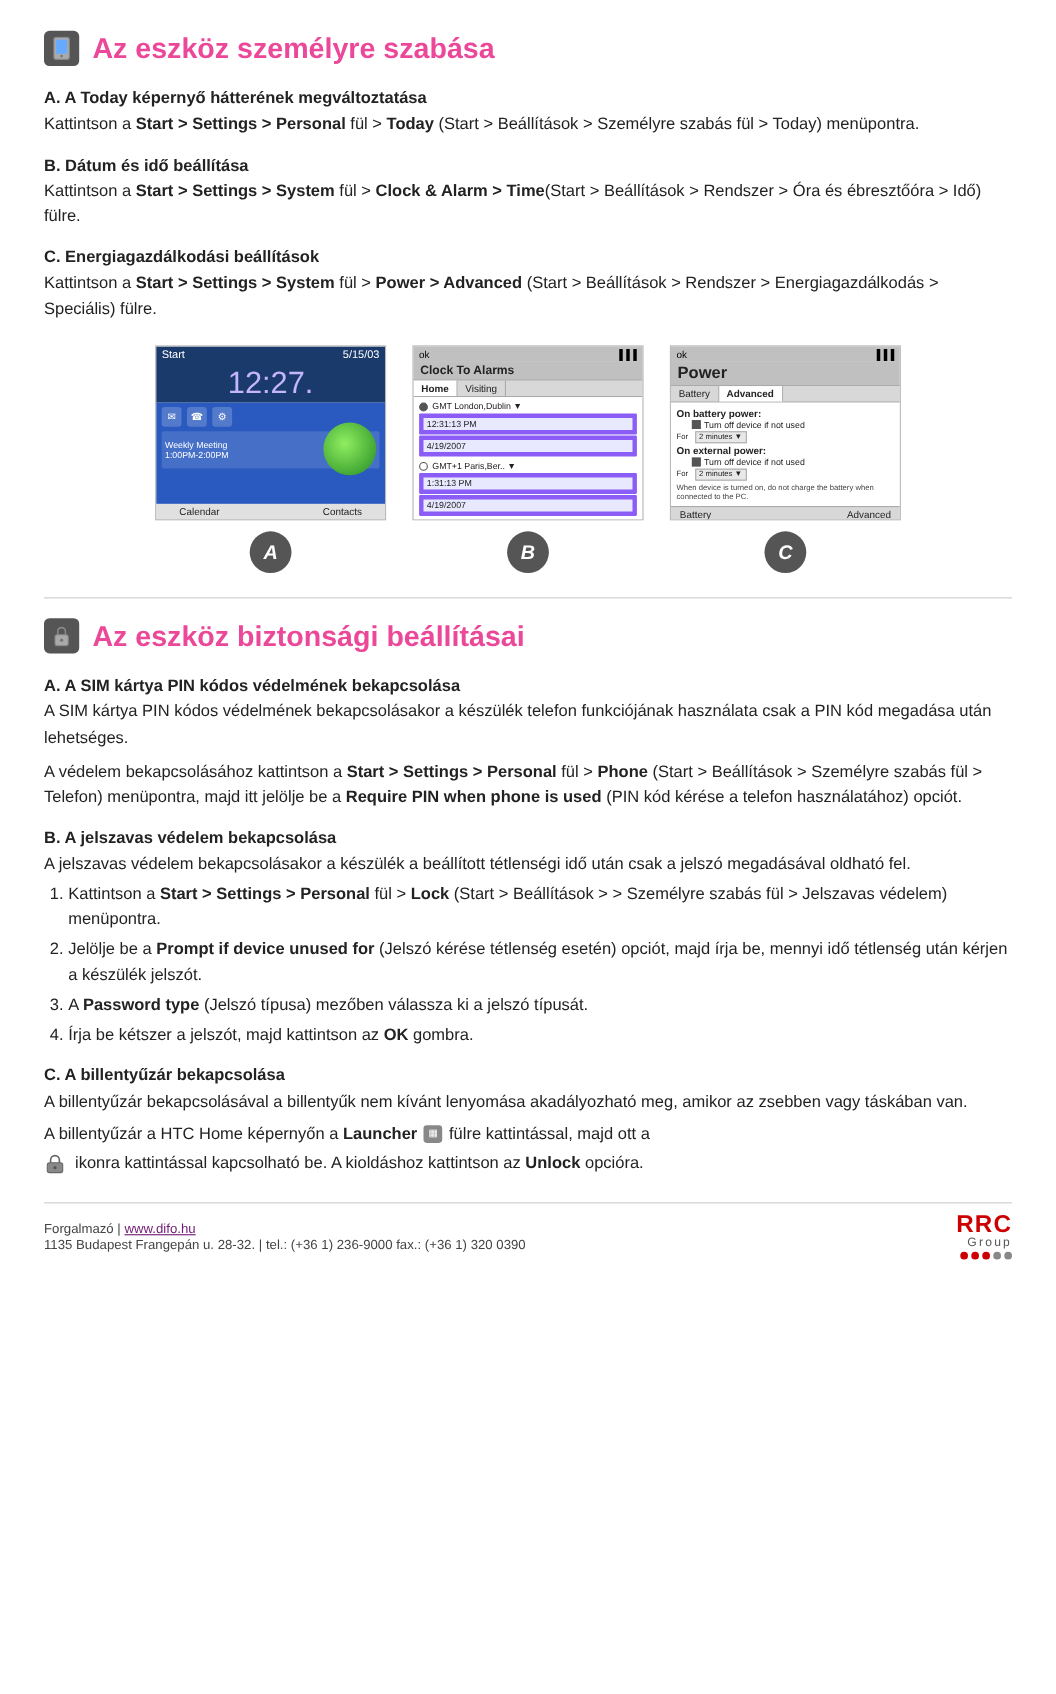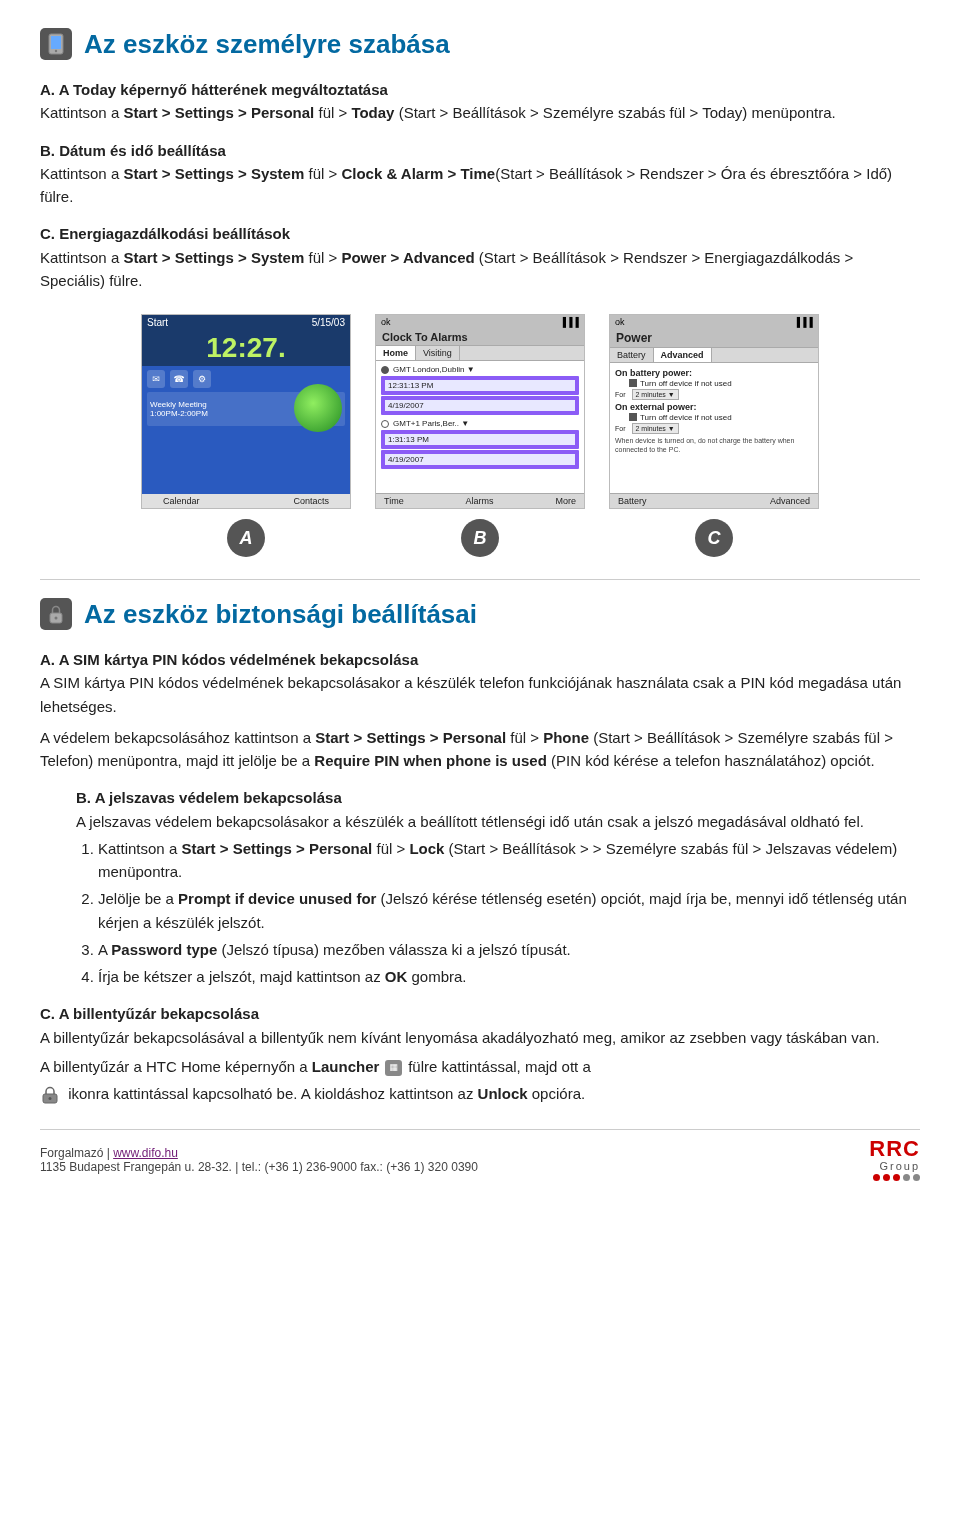--- a/index.html
+++ b/index.html
@@ -14,21 +14,21 @@
     }
     .section-header {
       display: flex;
       align-items: center;
       gap: 12px;
       margin-bottom: 18px;
     }
     .section-title {
       font-size: 26px;
       font-weight: bold;
-      color: #0369a1;
+      color: #ec4899;
       text-align: center;
     }
     .subsection {
       margin-bottom: 14px;
     }
     .subsection-text {
       font-size: 15px;
       line-height: 1.55;
       margin-bottom: 4px;
     }
@@ -43,40 +43,40 @@
     .screenshot-container {
       display: flex;
       flex-direction: column;
       align-items: center;
       gap: 10px;
     }
     .screenshot-img {
       border: 1.5px solid #bbb;
       background: #e8e8e8;
       width: 210px;
-      height: 195px;
+      height: 159px;
       display: flex;
       flex-direction: column;
       overflow: hidden;
       position: relative;
     }
     
     .phone-a-header {
       background: #1a3a6b;
       color: #fff;
       font-size: 10px;
       padding: 2px 5px;
       display: flex;
       justify-content: space-between;
       align-items: center;
     }
     .phone-a-time {
       font-size: 28px;
-      font-weight: bold;
-      color: #bef264;
+      font-weight: normal;
+      color: #c4b5fd;
       background: #1a3a6b;
       text-align: center;
       padding: 2px 0;
     }
     .phone-a-body {
       background: #2a5abf;
       flex: 1;
       padding: 4px 5px;
       position: relative;
     }
@@ -187,21 +187,21 @@
     .phone-c-header {
       background: #c0c0c0;
       color: #000;
       font-size: 9px;
       padding: 2px 5px;
       display: flex;
       justify-content: space-between;
     }
     .phone-c-title {
       background: #c0c0c0;
-      font-size: 12px;
+      font-size: 15px;
       font-weight: bold;
       padding: 2px 6px;
       border-bottom: 1px solid #aaa;
     }
     .phone-c-tabs {
       display: flex;
       background: #d8d8d8;
       border-bottom: 1px solid #aaa;
     }
     .phone-c-tab {
@@ -498,21 +498,21 @@
   <p class="subsection-text">
     <span class="bold">A. </span>
     <span class="bold">A SIM kártya PIN kódos védelmének bekapcsolása</span><br>
     A SIM kártya PIN kódos védelmének bekapcsolásakor a készülék telefon funkciójának használata csak a PIN kód megadása után lehetséges.
   </p>
   <p class="subsection-text" style="margin-top:8px;">
     A védelem bekapcsolásához kattintson a <span class="bold">Start &gt; Settings &gt; Personal</span> fül &gt; <span class="bold">Phone</span> (Start &gt; Beállítások &gt; Személyre szabás fül &gt; Telefon) menüpontra, majd itt jelölje be a <span class="bold">Require PIN when phone is used</span> (PIN kód kérése a telefon használatához) opciót.
   </p>
 </div>
 
-<div class="subsection" style="margin-top:10px;margin-left:36px;">
+<div class="subsection" style="margin-top:10px;">
   <p class="subsection-text">
     <span class="bold">B. </span>
     <span class="bold">A jelszavas védelem bekapcsolása</span><br>
     A jelszavas védelem bekapcsolásakor a készülék a beállított tétlenségi idő után csak a jelszó megadásával oldható fel.
   </p>
   <ol>
     <li>
       Kattintson a <span class="bold">Start &gt; Settings &gt; Personal</span> fül &gt; <span class="bold">Lock</span> (Start &gt; Beállítások &gt; &gt; Személyre szabás fül &gt; Jelszavas védelem) menüpontra.
     </li>
     <li>

